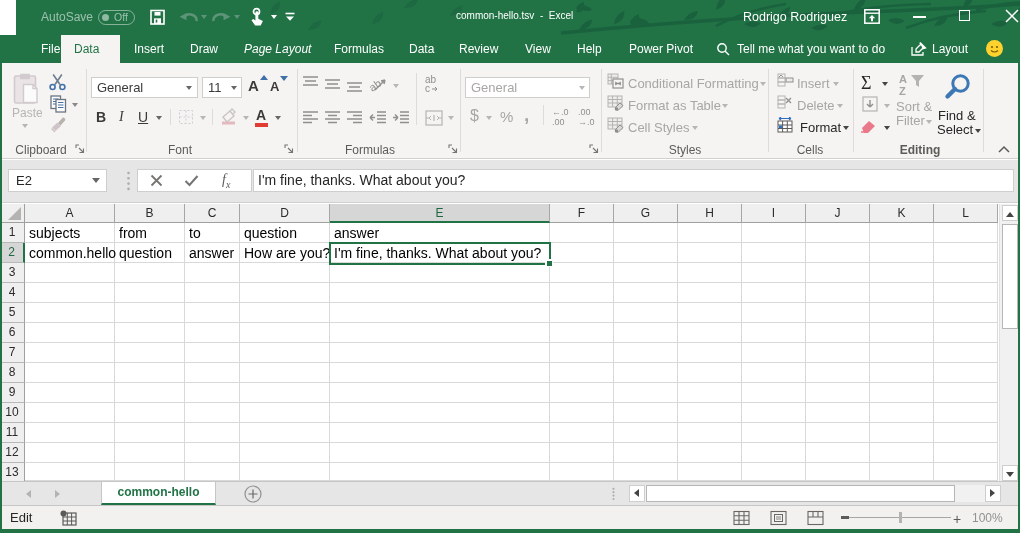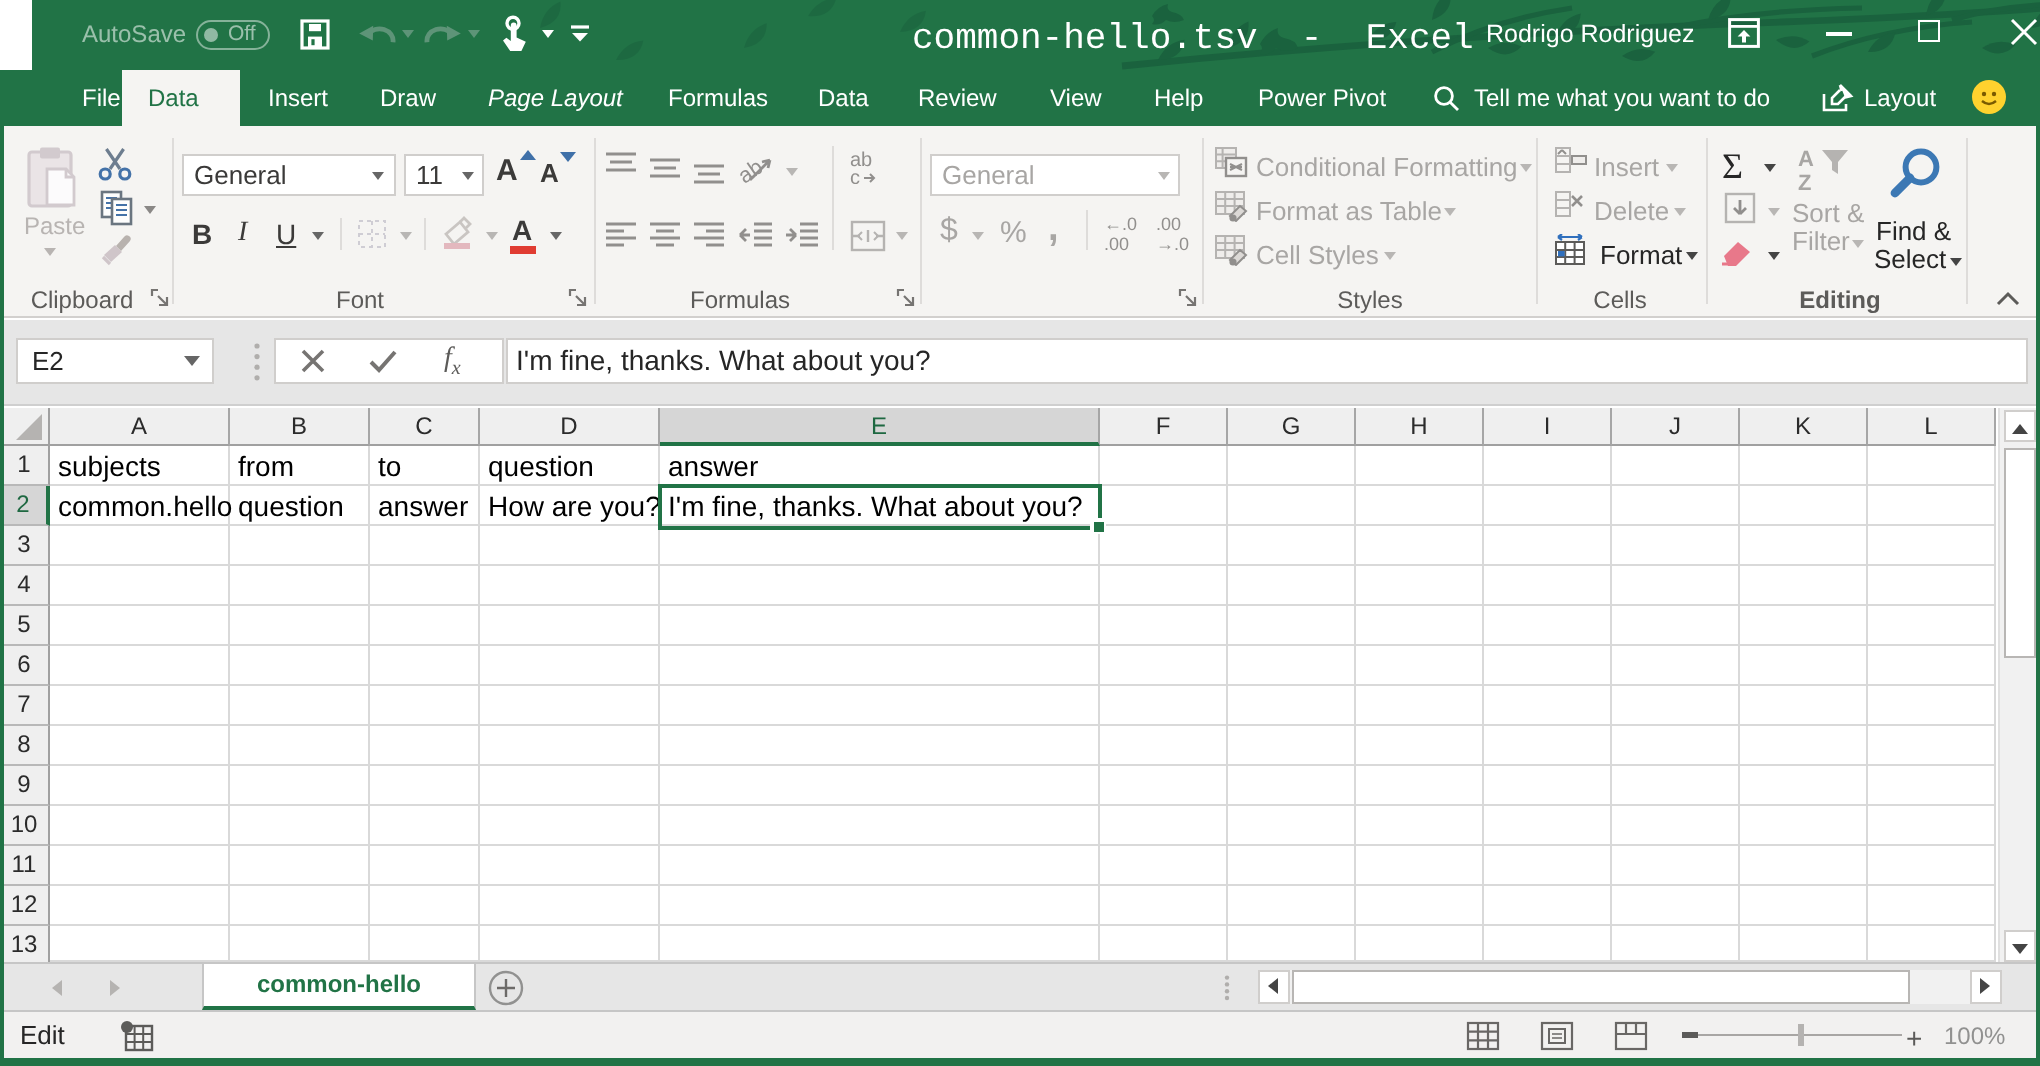--- a/index.html
+++ b/index.html
@@ -100,21 +100,21 @@
     <svg class="abs" style="left:233px;top:7px;" width="17" height="21" viewBox="0 0 17 21">
       <circle cx="7.5" cy="4.6" r="3" fill="none" stroke="#fff" stroke-width="1.7"></circle>
       <path d="M6.4,5 v8.5 l-2.2,-1.6 l-1.7,1.4 l3.6,5.2 h5.6 l2.2,-4.6 l-4.6,-2.2 v-6 a1.45,1.45 0 0 0 -2.9,0 z" fill="#fff"></path>
     </svg>
     <span class="abs" style="left:255px;top:15px;width:0;height:0;border-left:3.5px solid transparent;border-right:3.5px solid transparent;border-top:4px solid #fff;"></span>
 
     <svg class="abs" style="left:268px;top:12px;" width="12" height="11" viewBox="0 0 12 11">
       <path d="M1.5,1.5 h9" stroke="#fff" stroke-width="1.6"></path>
       <path d="M2,4.5 l4,4.2 l4,-4.2 z" fill="#fff"></path>
     </svg>
-    <span class="abs ttl" style="left:440px;top:10px;font-size:18px;font-family:Liberation Mono, monospace;">common-hello.tsv&nbsp; - &nbsp;Excel</span>
+    <span class="abs ttl" style="left:440px;top:10px;font-size:10px;">common-hello.tsv&nbsp; - &nbsp;Excel</span>
     <span class="abs ttl" style="left:727px;top:10px;font-size:12.5px;">Rodrigo Rodriguez</span>
 
     <svg class="abs" style="left:848px;top:9px;" width="16" height="15" viewBox="0 0 16 15">
       <rect x="0.8" y="0.8" width="14.4" height="13.4" fill="none" stroke="#fff" stroke-width="1.5"></rect>
       <path d="M1,4.2 h14" stroke="#fff" stroke-width="1.4"></path>
       <path d="M8,6 l3.2,3.2 h-2.2 v3 h-2 v-3 h-2.2 z" fill="#fff"></path>
     </svg>
 
     <span class="abs" style="left:897px;top:16px;width:13px;height:1.5px;background:#fff;"></span>
 
@@ -486,21 +486,21 @@
     <span class="abs" style="left:999px;top:1px;width:21px;height:277px;background:#f1f1f1;border-left:1px solid #e0e0e0;box-sizing:border-box;"></span>
     <span class="abs whitebox" style="left:1002px;top:2px;width:16px;height:16px;"></span>
     <span class="abs" style="left:1006px;top:9px;width:0;height:0;border-left:4px solid transparent;border-right:4px solid transparent;border-bottom:5px solid #444;"></span>
     <span class="abs whitebox" style="left:1002px;top:21px;width:16px;height:105px;border-color:#b8b6b4;"></span>
     <span class="abs whitebox" style="left:1002px;top:262px;width:16px;height:16px;"></span>
     <span class="abs" style="left:1006px;top:269px;width:0;height:0;border-left:4px solid transparent;border-right:4px solid transparent;border-top:5px solid #444;"></span>
   </div>
   <div class="abs" id="tabsbar">
     <span class="abs" style="left:26px;top:8px;width:0;height:0;border-top:4px solid transparent;border-bottom:4px solid transparent;border-right:5px solid #b5b3b1;"></span>
     <span class="abs" style="left:55px;top:8px;width:0;height:0;border-top:4px solid transparent;border-bottom:4px solid transparent;border-left:5px solid #b5b3b1;"></span>
-    <span class="abs" style="left:101px;top:0;width:137px;height:23px;background:#fff;border-left:1px solid #c6c6c6;border-right:1px solid #c6c6c6;border-bottom:2px solid #217346;box-sizing:border-box;color:#217346;font-weight:bold;font-size:12px;text-align:center;line-height:21px;">common-hello</span>
+    <span class="abs" style="left:101px;top:0;width:115px;height:23px;background:#fff;border-left:1px solid #c6c6c6;border-right:1px solid #c6c6c6;border-bottom:2px solid #217346;box-sizing:border-box;color:#217346;font-weight:bold;font-size:12px;text-align:center;line-height:21px;">common-hello</span>
     <svg class="abs" style="left:244px;top:3px;" width="18" height="18" viewBox="0 0 18 18">
       <circle cx="9" cy="9" r="8" fill="none" stroke="#919190" stroke-width="1.2"></circle>
       <path d="M9,4.5 v9 M4.5,9 h9" stroke="#6c6a68" stroke-width="1.2"></path>
     </svg>
     <svg class="abs" style="left:611px;top:5px;" width="5" height="14" viewBox="0 0 5 14">
       <circle cx="2.5" cy="1.8" r="1.1" fill="#b0aeac"></circle>
         <circle cx="2.5" cy="5.2" r="1.1" fill="#b0aeac"></circle>
       <circle cx="2.5" cy="8.6" r="1.1" fill="#b0aeac"></circle>
         <circle cx="2.5" cy="12" r="1.1" fill="#b0aeac"></circle>
     </svg>

